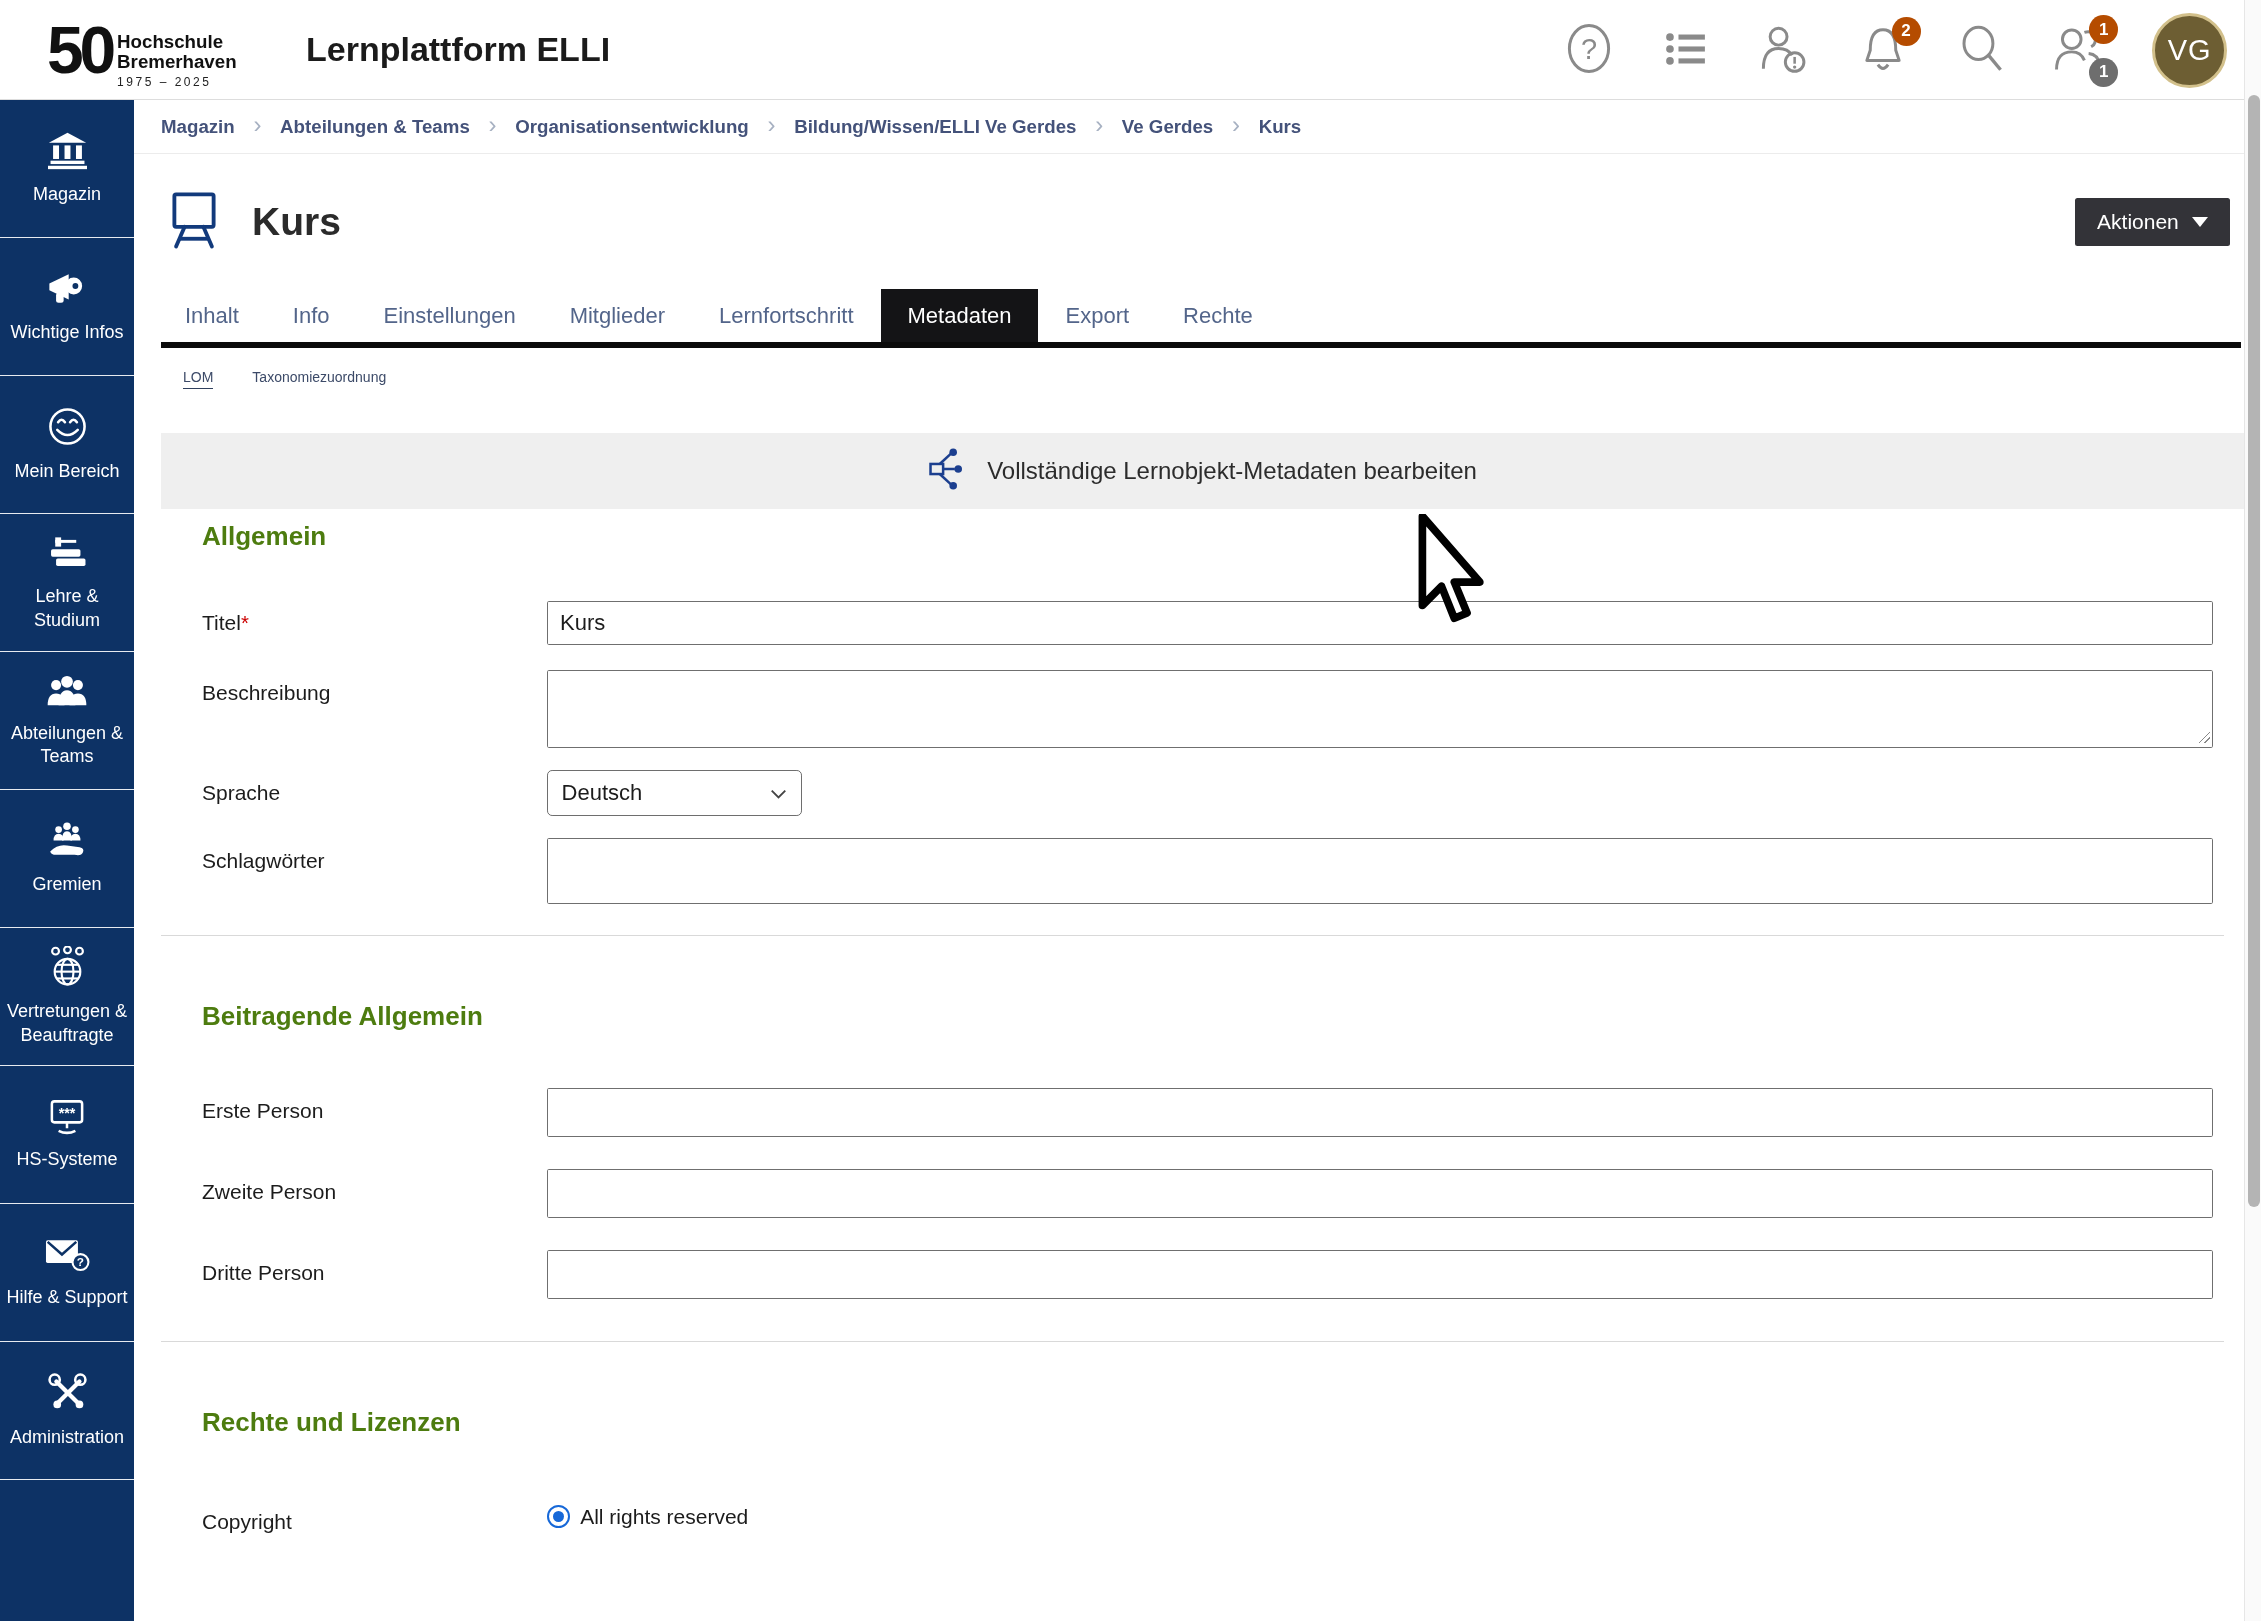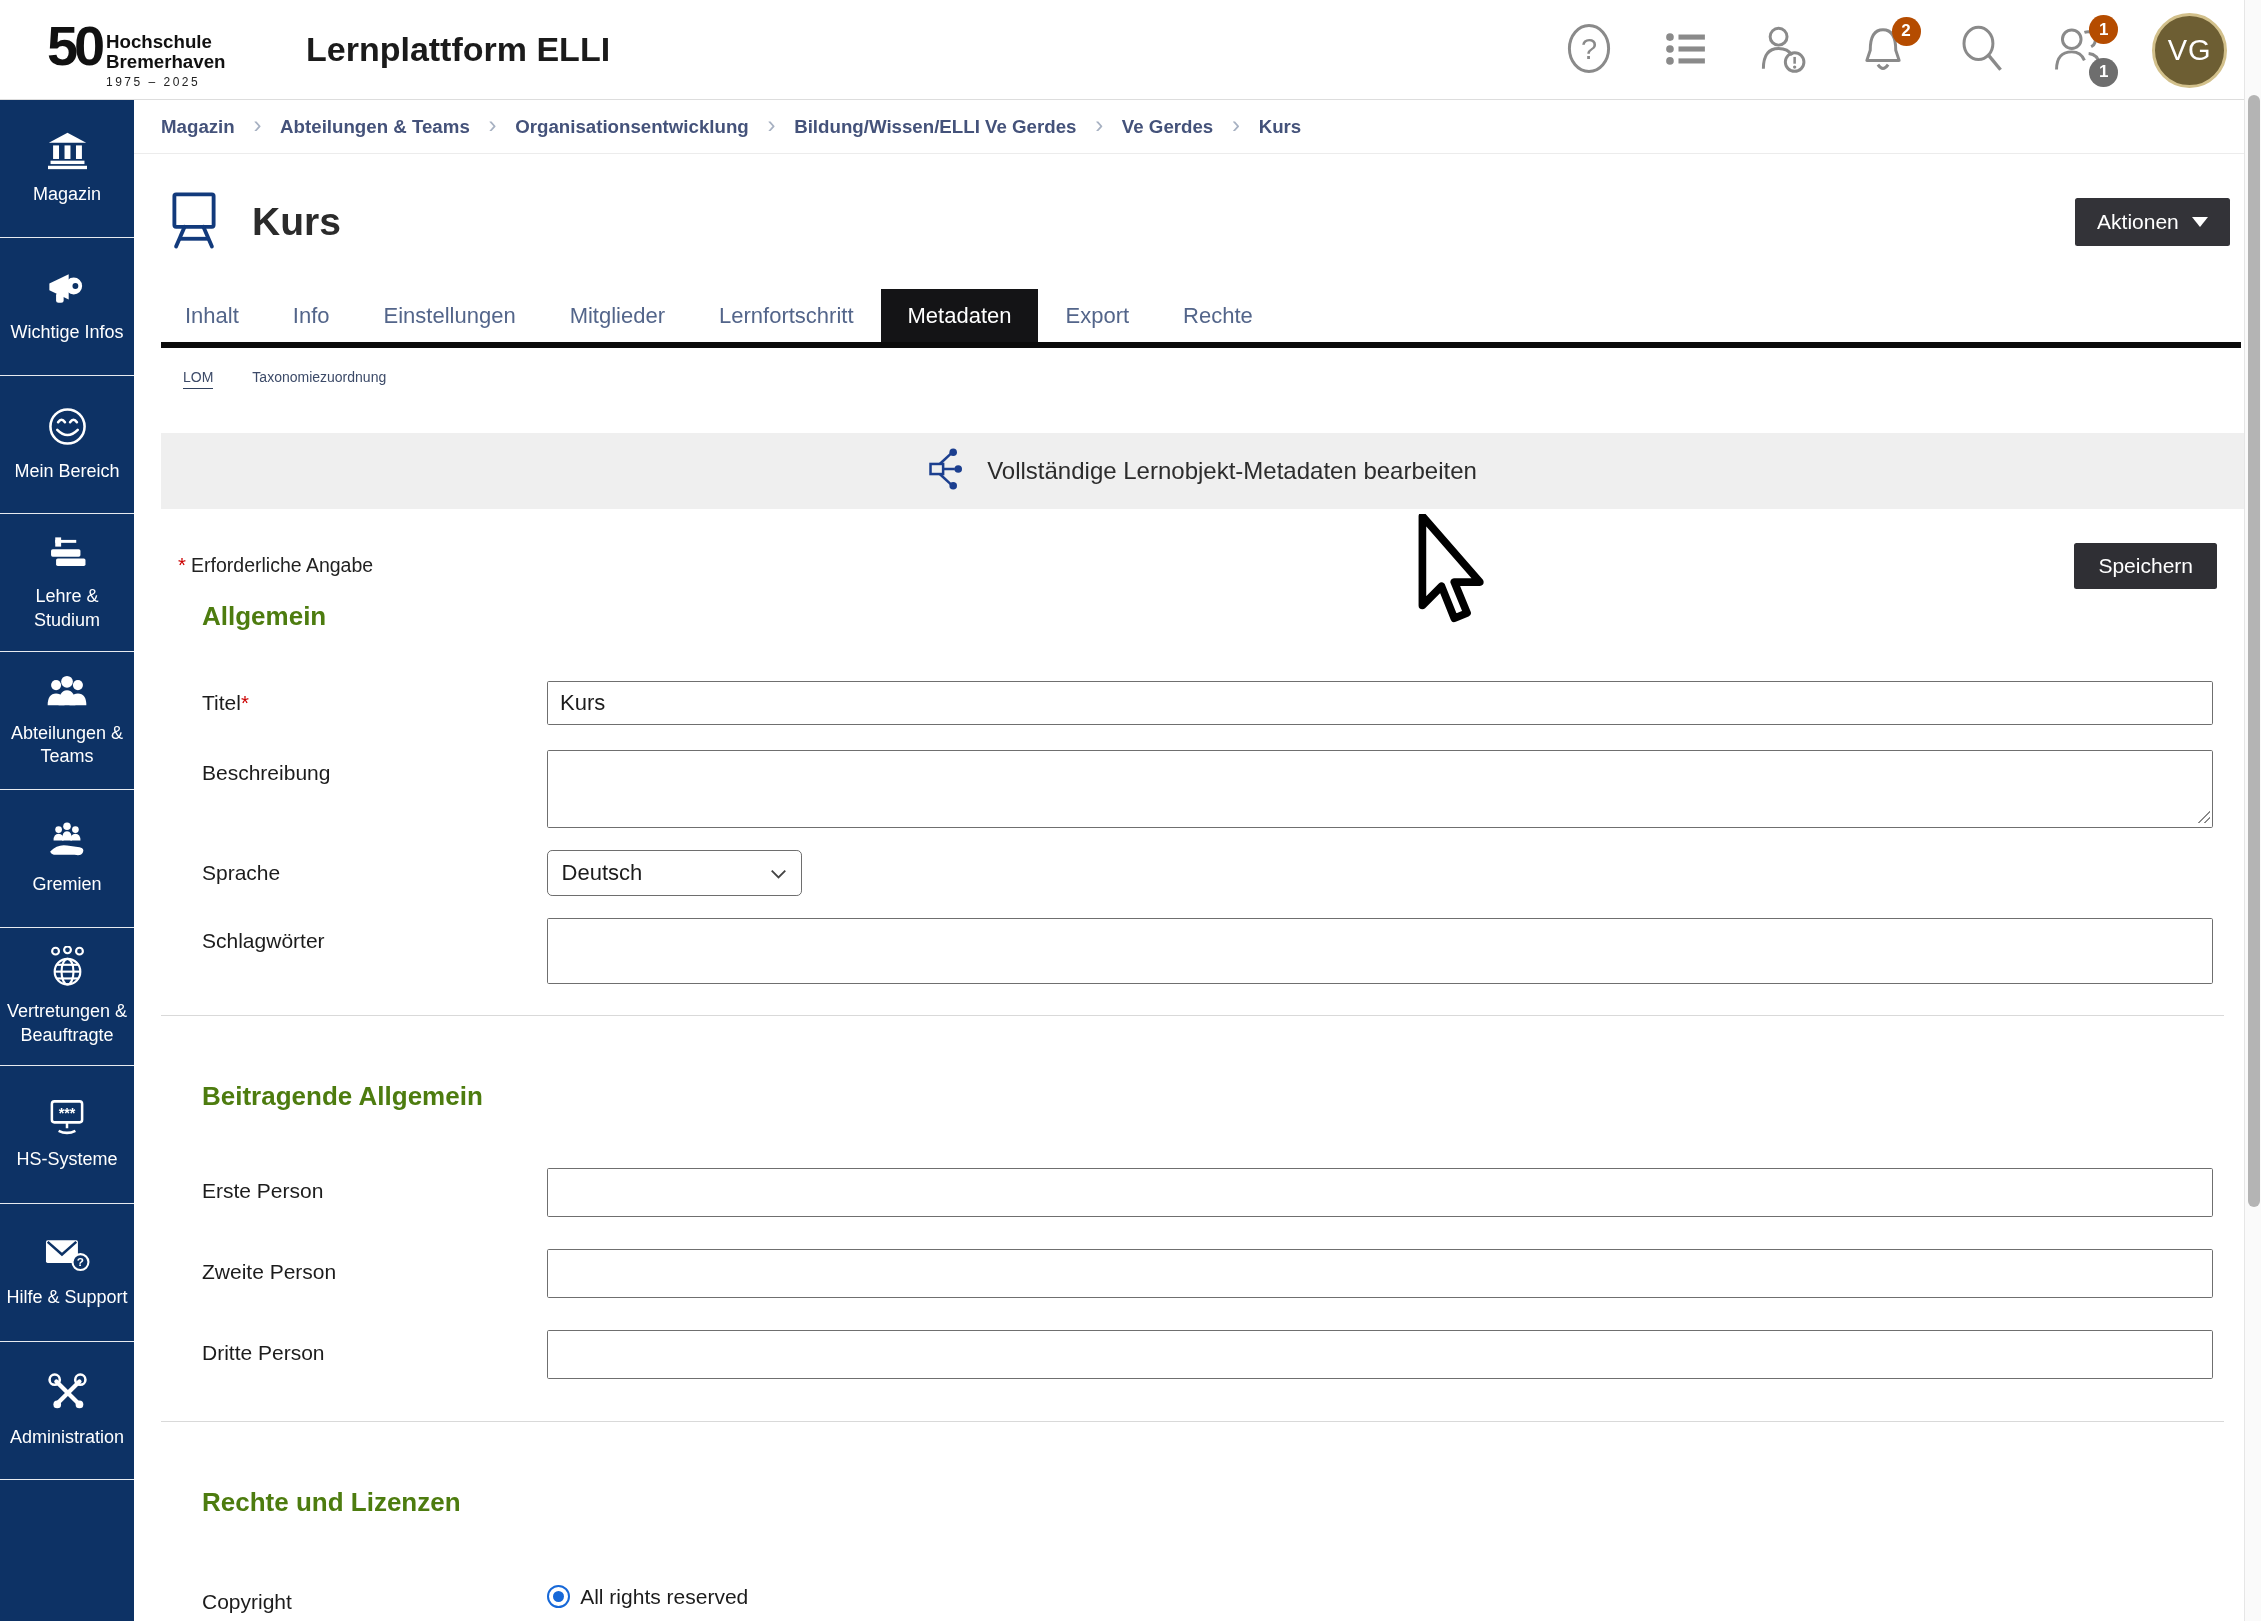--- a/index.html
+++ b/index.html
@@ -2,21 +2,21 @@
 <html style="font-size:13.6px"><head>
 <meta charset="utf-8">
 <style>
   * { box-sizing: border-box; margin: 0; padding: 0; }
   html,body { width:2261px; height:1621px; }
   body { font-family:"Liberation Sans", sans-serif; background:#fff; position:relative; overflow:hidden; color:#1c1c1c; }
 
   
   .topbar { position:absolute; top:0; left:0; width:2261px; height:100px; background:#fff; border-bottom:0.8px solid #ddd; z-index:6; display:flex; align-items:center; }
   .logo { display:flex; align-items:flex-start; margin-left:47px; width:212px; }
-  .logo-50 { font-size:56px; font-weight:800; letter-spacing:-4.2px; color:#111; line-height:0.95; margin-top:8.5px; }
+  .logo-50 { font-size:66px; font-weight:800; letter-spacing:-4.2px; color:#111; line-height:0.95; margin-top:8.5px; }
   .logo-text { margin-left:5.1px; margin-top:22px; }
   .logo-line { font-size:18.7px; font-weight:800; color:#111; line-height:1.08; }
   .logo-years { font-size:12px; letter-spacing:2.5px; color:#222; margin-top:2.5px; }
   .app-title { font-size:34px; font-weight:700; color:#1b1b1b; margin-left:47px; }
   .topbar-icons { position:absolute; right:34px; top:0; height:100px; display:flex; align-items:center; gap:49px; }
   .tb-icon { position:relative; width:49px; height:53px; display:flex; align-items:center; justify-content:center; }
   .badge { position:absolute; min-width:29px; height:29px; border-radius:14.4px; color:#fff; font-size:17px; font-weight:700; display:flex; align-items:center; justify-content:center; padding:0 5.1px; }
   .badge-orange { background:#b54c00; }
   .badge-gray { background:#6e6e6e; }
   .bell-badge { top:-6.8px; right:-13.6px; }
@@ -362,24 +362,20 @@
           <circle cx="36" cy="25" r="4.5" fill="#1c3f8f"></circle>
           <line x1="14" y1="19" x2="27" y2="7" stroke="#1c3f8f" stroke-width="3"></line>
           <circle cx="30" cy="5" r="4.5" fill="#1c3f8f"></circle>
           <line x1="14" y1="31" x2="27" y2="43" stroke="#1c3f8f" stroke-width="3"></line>
           <circle cx="30" cy="45" r="4.5" fill="#1c3f8f"></circle>
         </svg>
     </span>
     <span class="banner-label">Vollständige Lernobjekt-Metadaten bearbeiten</span>
   </div>
 
-  <div class="save-row">
-    <span class="required-note"><span class="req-star">*</span><span>Erforderliche Angabe</span></span>
-    <button class="save-btn">Speichern</button>
-  </div>
 
   <h2 class="section-title">Allgemein</h2>
 
   <div class="form-row mt-first-row">
     <div class="form-label"><span>Titel</span><span class="req-star">*</span></div>
     <div class="form-field">
       <input class="txt input-titel" type="text" value="Kurs" style="">
     </div>
   </div>
 

